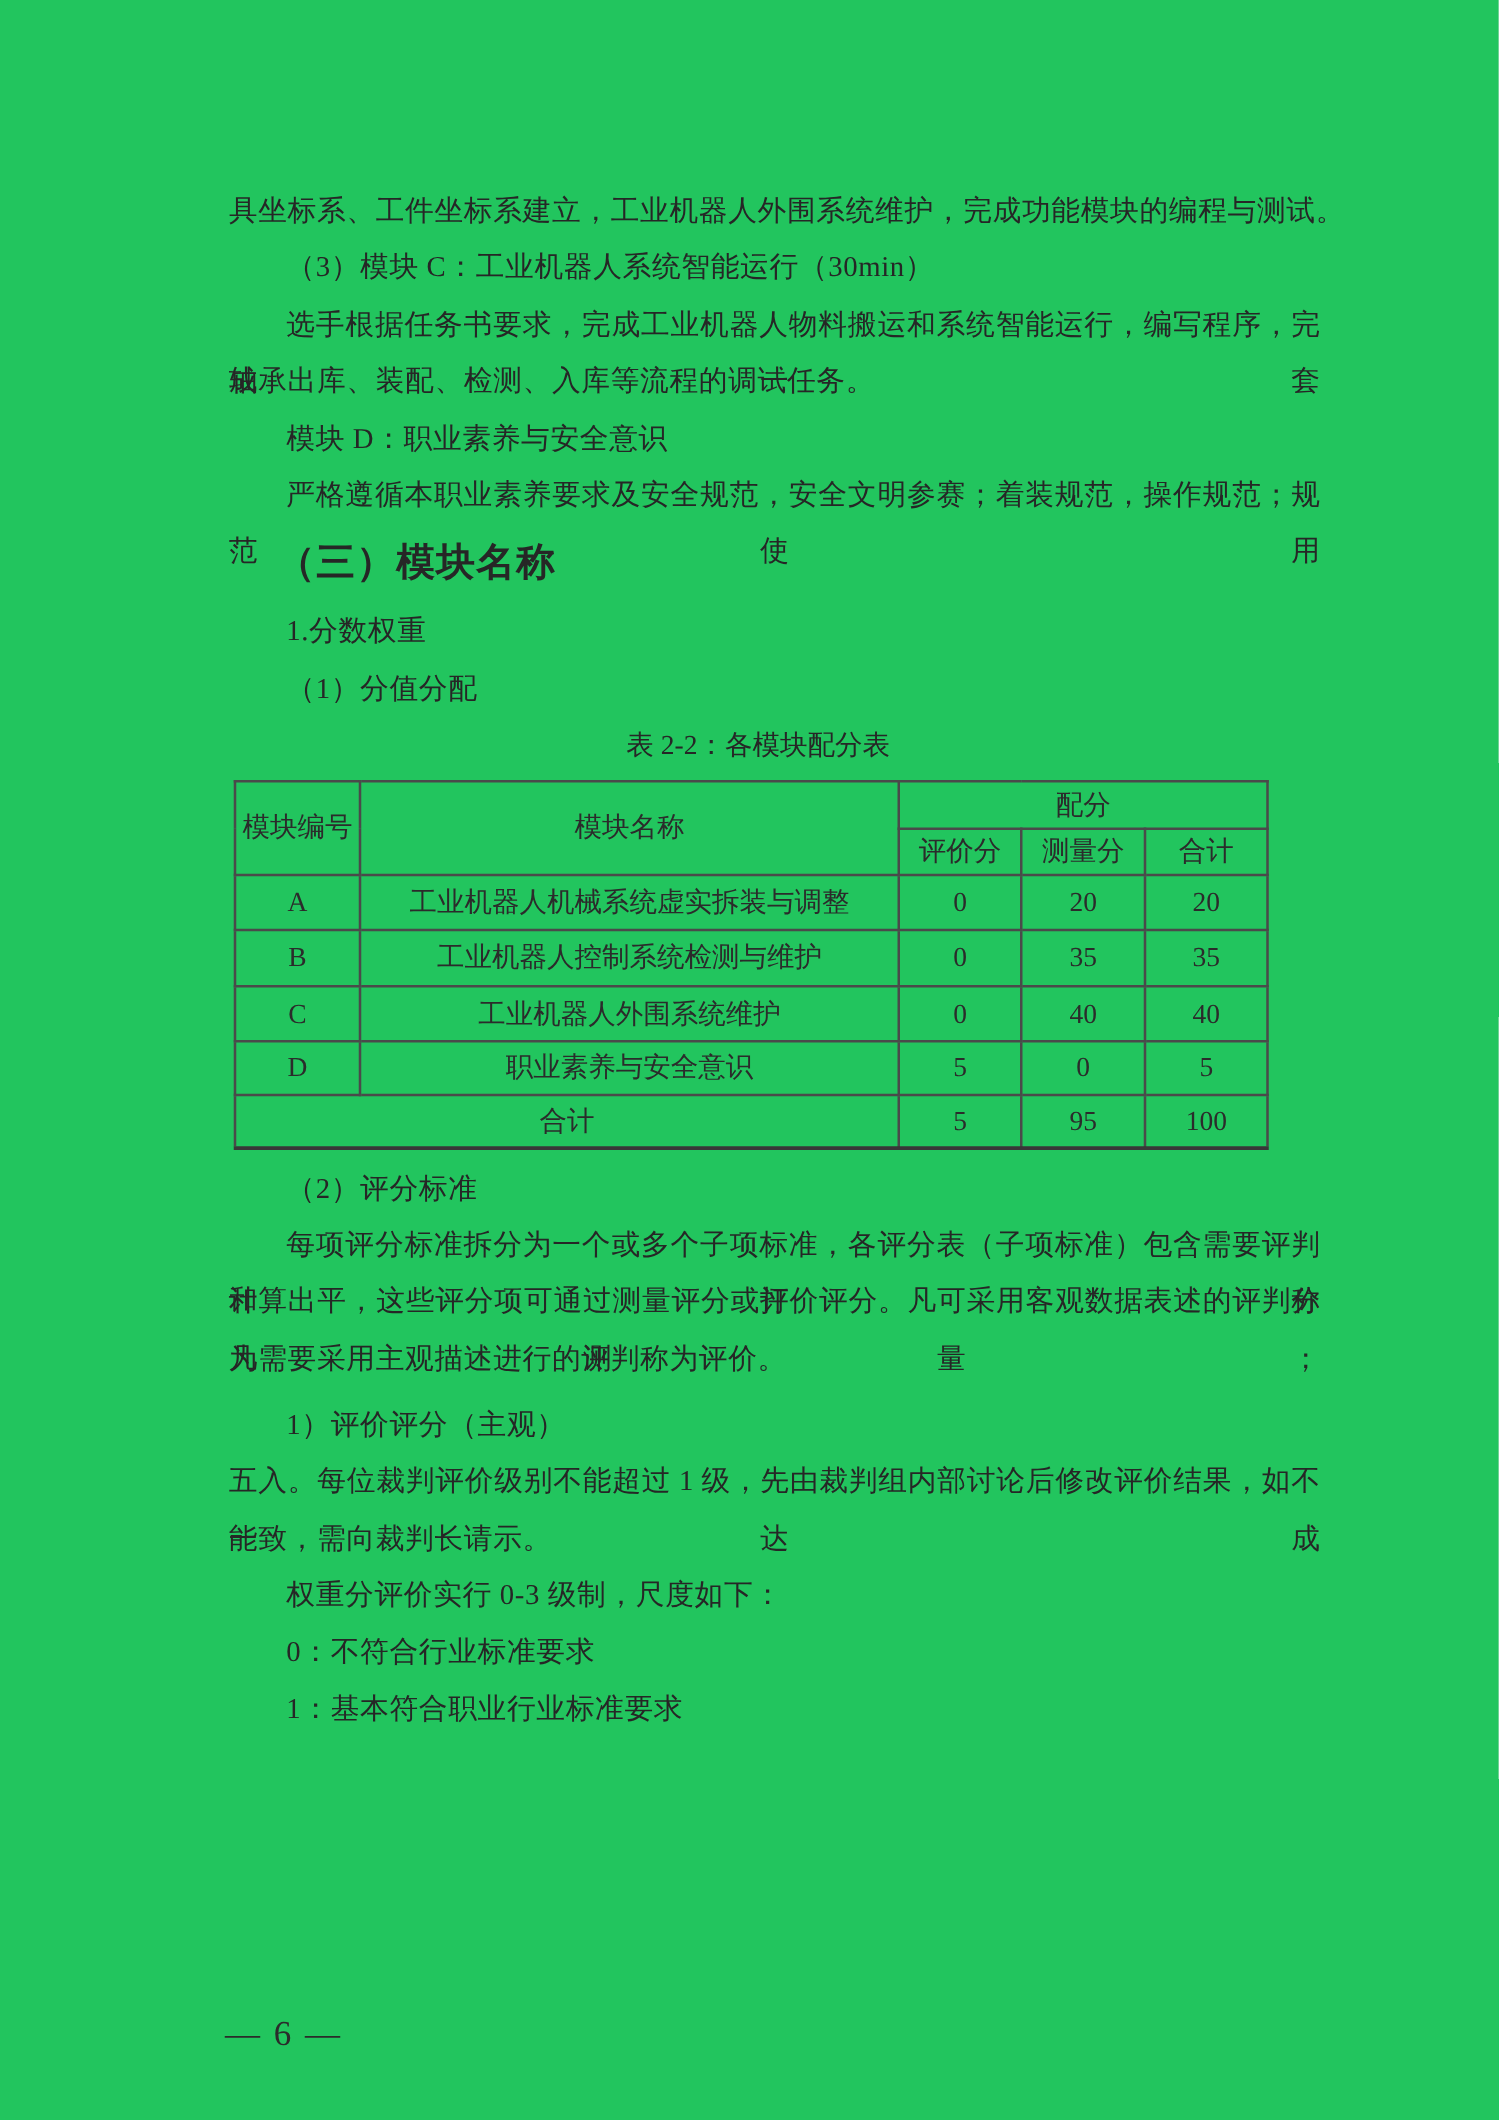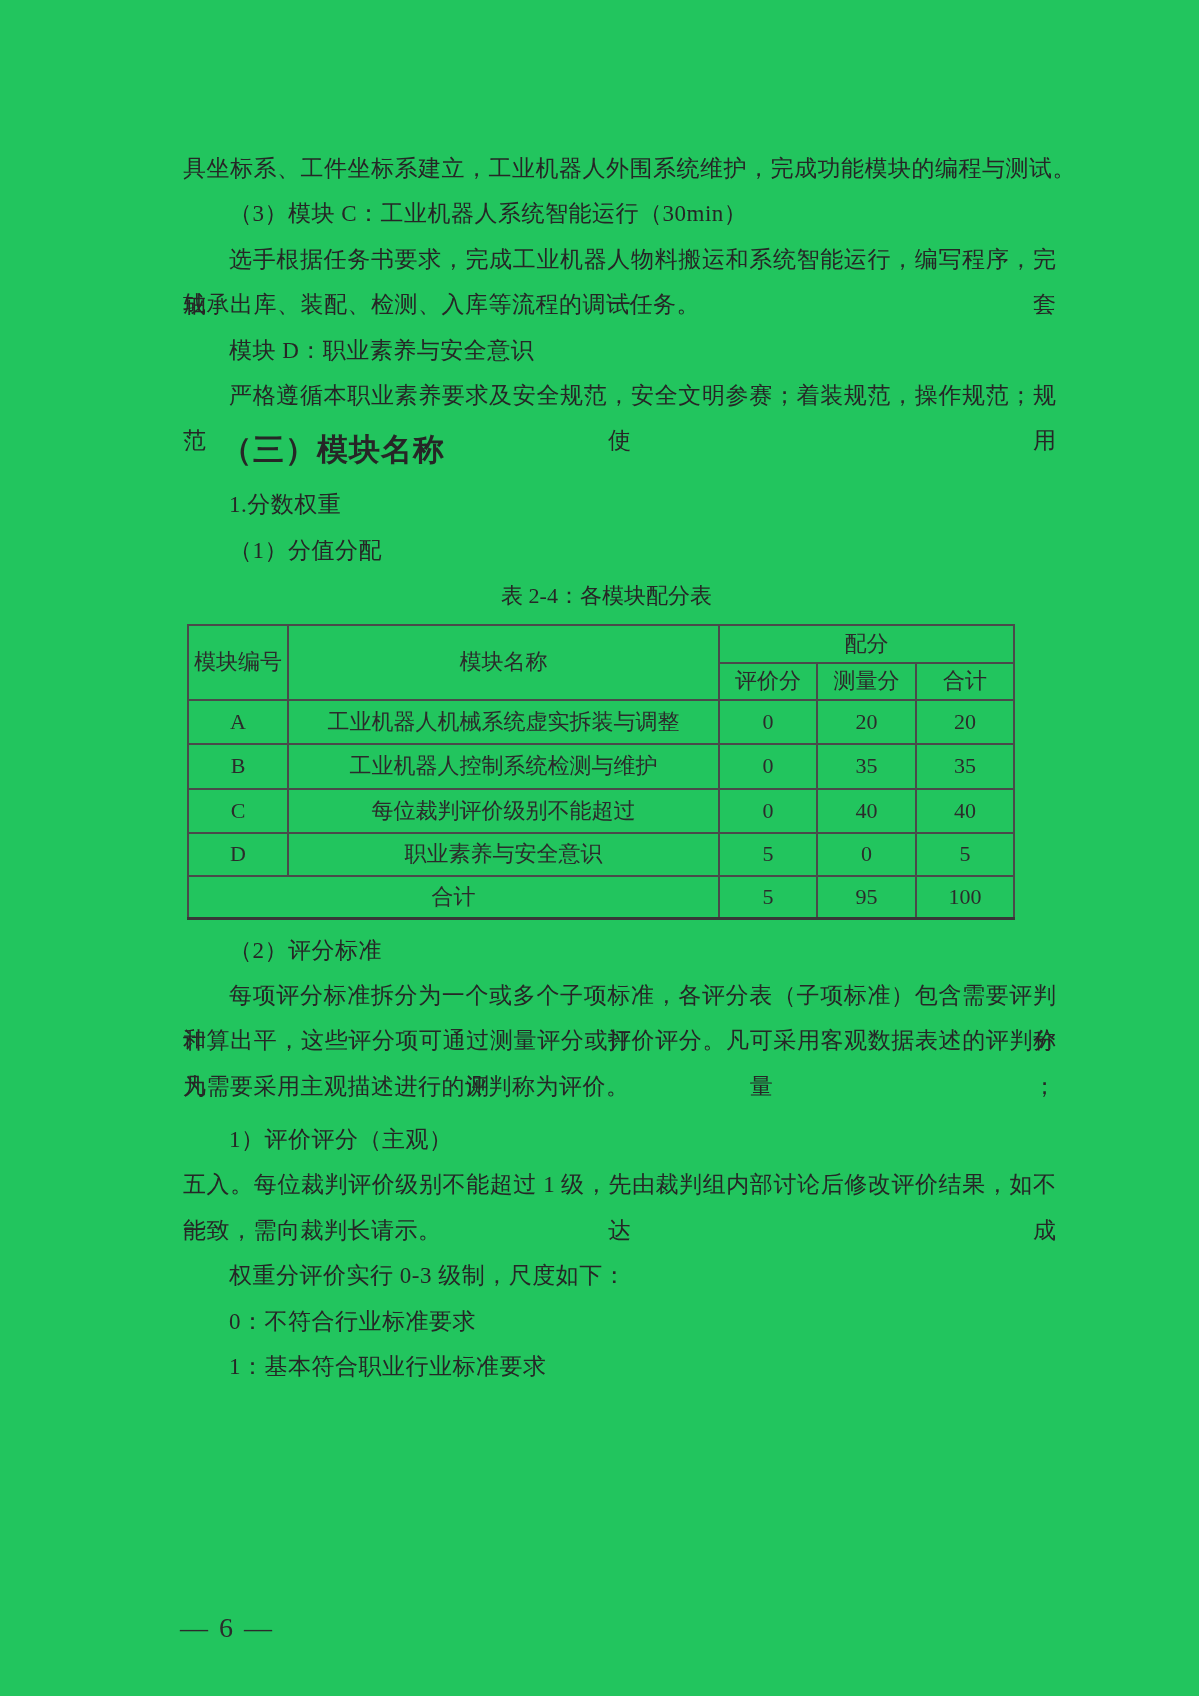--- a/index.html
+++ b/index.html
@@ -92,21 +92,21 @@
     <div class="line just ind">选手根据任务书要求，完成工业机器人物料搬运和系统智能运行，编写程序，完成一套</div>
     <div class="line">轴承出库、装配、检测、入库等流程的调试任务。</div>
     <div class="line ind">模块 D：职业素养与安全意识</div>
     <div class="line just ind">严格遵循本职业素养要求及安全规范，安全文明参赛；着装规范，操作规范；规范使用</div>
 
     <div class="heading">（三）模块名称</div>
 
     <div class="line ind">1.分数权重</div>
     <div class="line ind">（1）分值分配</div>
 
-    <div class="caption">表 2-4：各模块配分表</div>
+    <div class="caption">表 2-2：各模块配分表</div>
 
     <table class="score">
       <colgroup>
         <col style="width:100px">
           <col style="width:431px">
           <col style="width:98px">
           <col style="width:99px">
           <col style="width:98px">
       </colgroup>
       <tbody>
@@ -129,21 +129,21 @@
       </tr>
       <tr class="r2">
         <td>B</td>
         <td>工业机器人控制系统检测与维护</td>
         <td>0</td>
         <td>35</td>
         <td>35</td>
       </tr>
       <tr class="r3">
         <td>C</td>
-        <td>每位裁判评价级别不能超过</td>
+        <td>工业机器人外围系统维护</td>
         <td>0</td>
         <td>40</td>
         <td>40</td>
       </tr>
       <tr class="r4">
         <td>D</td>
         <td>职业素养与安全意识</td>
         <td>5</td>
         <td>0</td>
         <td>5</td>

